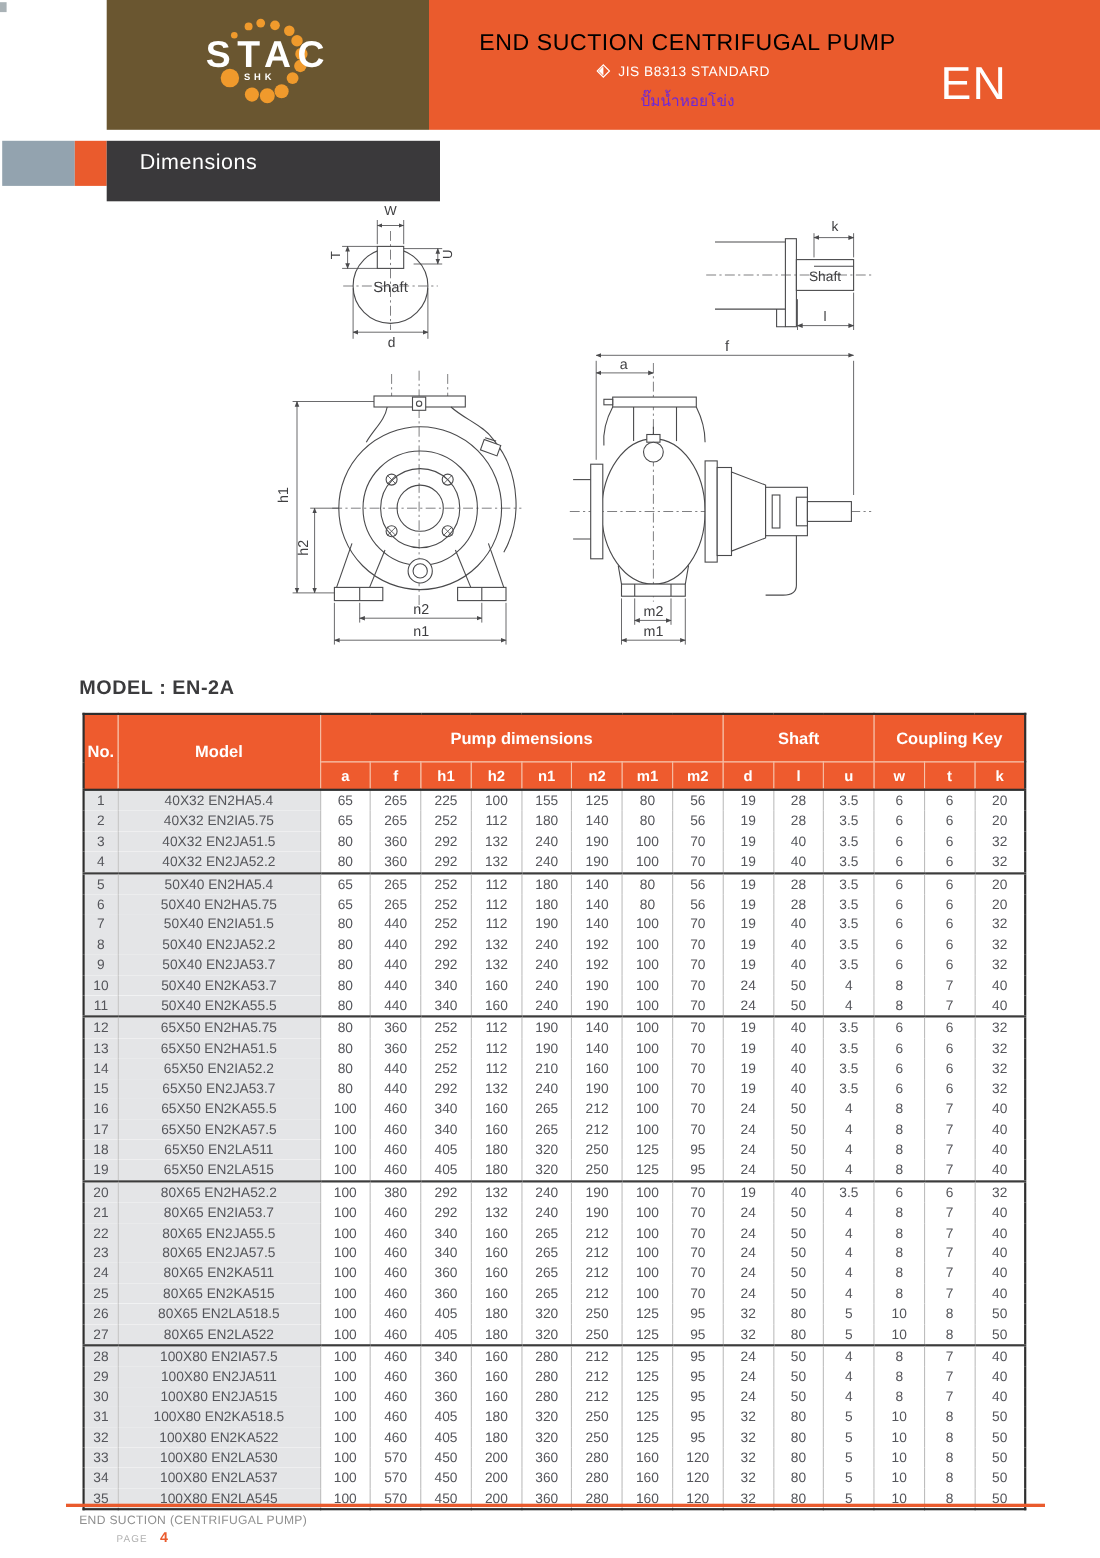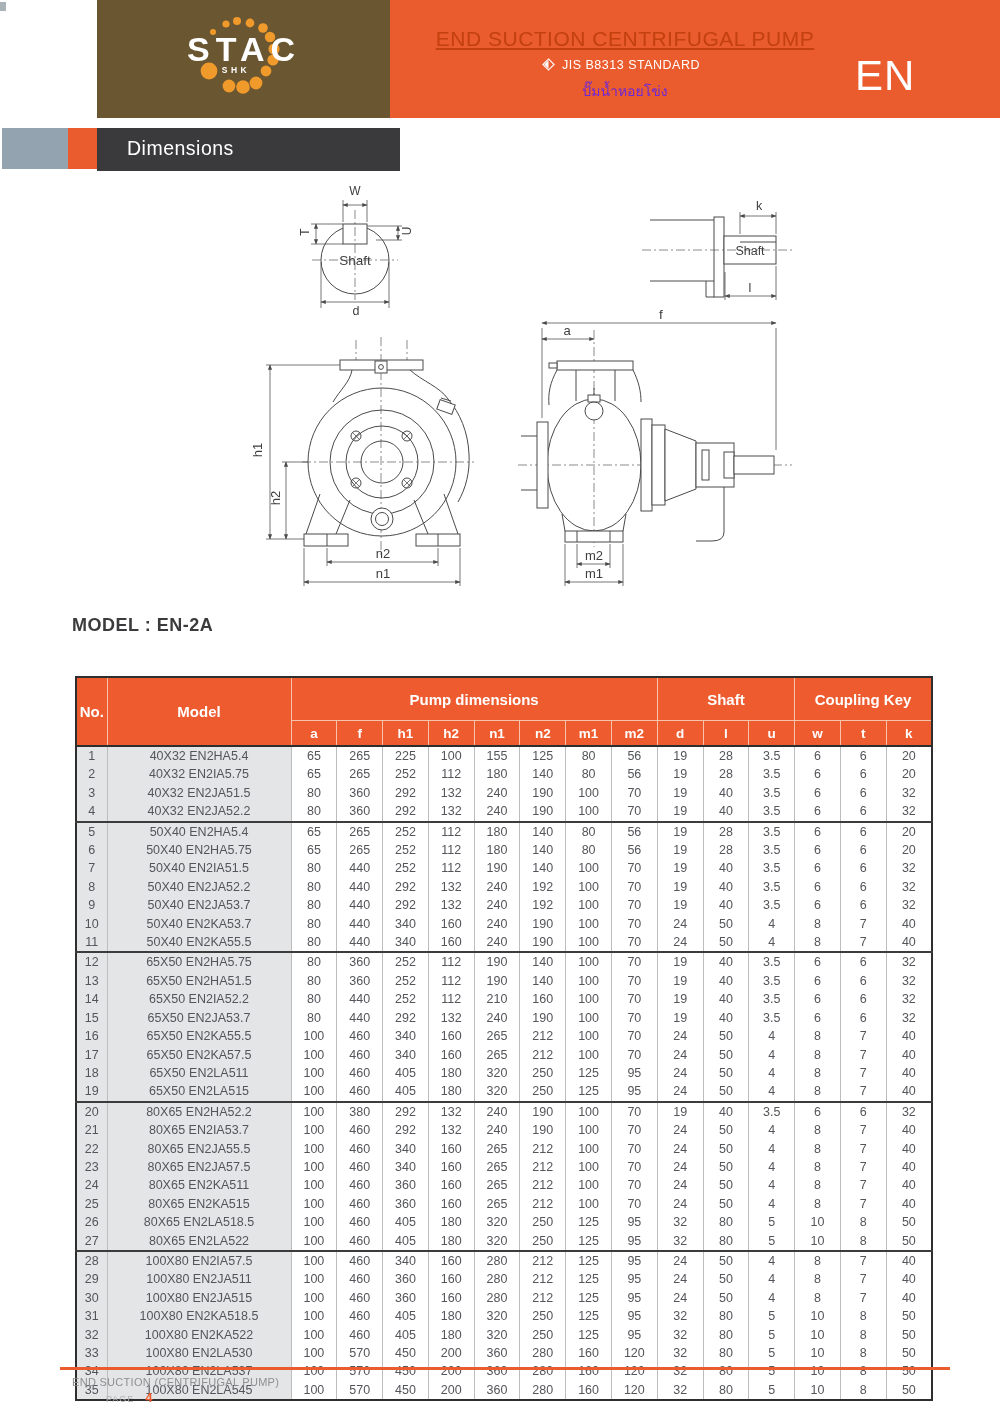--- a/index.html
+++ b/index.html
@@ -3,46 +3,46 @@
 <meta charset="utf-8">
 <style>
   html,body{margin:0;padding:0;}
   body{width:1000px;height:1416px;background:#ffffff;position:relative;overflow:hidden;
        font-family:"Liberation Sans",sans-serif;}
   .abs{position:absolute;}
 
   
   .hdr-brand{left:97px;top:0;width:293px;height:118px;background:#6a5630;}
   .hdr-orange{left:390px;top:0;width:610px;height:118px;background:#ea5b2d;}
-  .hdr-title{left:390px;top:27px;width:470px;text-align:center;color:#c2410c;font-size:21px;letter-spacing:.5px;text-decoration:underline;}
+  .hdr-title{left:390px;top:27px;width:470px;text-align:center;color:#000000;font-size:21px;letter-spacing:.5px;}
   .hdr-std{left:386px;top:58px;width:470px;text-align:center;color:#fff;font-size:12.5px;letter-spacing:.5px;}
   .hdr-std .dmnd{display:inline-block;vertical-align:-2px;margin-right:7px;}
   .hdr-thai{left:390px;top:80px;width:470px;text-align:center;color:#6d28d9;font-size:14px;}
   .hdr-lang{left:855px;top:52px;width:120px;color:#fff;font-size:42px;font-weight:normal;letter-spacing:1px;}
   .corner-artifact{left:0;top:2px;width:6px;height:9px;background:#a9b2b6;}
 
   
   .sb-gray{left:2px;top:128px;width:66px;height:41px;background:#93a3af;}
   .sb-orange{left:68px;top:128px;width:29px;height:41px;background:#ea5b2d;}
-  .sb-dark{left:97px;top:128px;width:303px;height:43px;background:#3a393b;color:#fff;
+  .sb-dark{left:97px;top:128px;width:303px;height:55px;background:#3a393b;color:#fff;
            font-size:19.5px;line-height:41px;padding-left:30px;box-sizing:border-box;letter-spacing:.5px;}
 
   
   .drawings{left:50px;top:182px;}
   .drawings text{fill:#3e3e40;font-family:"Liberation Sans",sans-serif;}
   .ln{stroke:#4a4a4c;stroke-width:1;fill:none;}
   .lnf{stroke:#4a4a4c;stroke-width:1;fill:#ffffff;}
   .cl{stroke:#5a5a5c;stroke-width:.7;fill:none;stroke-dasharray:9 3 2 3;}
   .dim{stroke:#4a4a4c;stroke-width:.75;fill:none;}
 
   
   .model-heading{left:72px;top:615px;font-size:18px;color:#3b3b3d;letter-spacing:.5px;font-weight:bold;}
 
   
-  table.dims{position:absolute;left:75px;top:676px;width:858px;border-collapse:collapse;
+  table.dims{position:absolute;left:75px;top:648px;width:858px;border-collapse:collapse;
              table-layout:fixed;border:2px solid #2e2e2e;}
   table.dims thead th{background:#ee5b2e;color:#fff;border:1px solid #f6c2aa;font-weight:bold;}
   table.dims thead tr.grp th{height:40px;font-size:15px;}
   table.dims thead th.th-sub{height:22px;font-size:13.5px;font-weight:bold;}
   table.dims thead{border-bottom:2px solid #2e2e2e;}
   table.dims tbody td{height:18.4px;padding:0;text-align:center;font-size:12.5px;color:#54555a;
                       border-left:1px solid #bdbdbd;border-right:1px solid #bdbdbd;line-height:18.4px;
                       white-space:nowrap;overflow:hidden;}
   table.dims tbody td.c-no,table.dims tbody td.c-model{background:#e4e5e7;}
   table.dims tbody tr.group-start td{border-top:2px solid #3c3c3c;}

